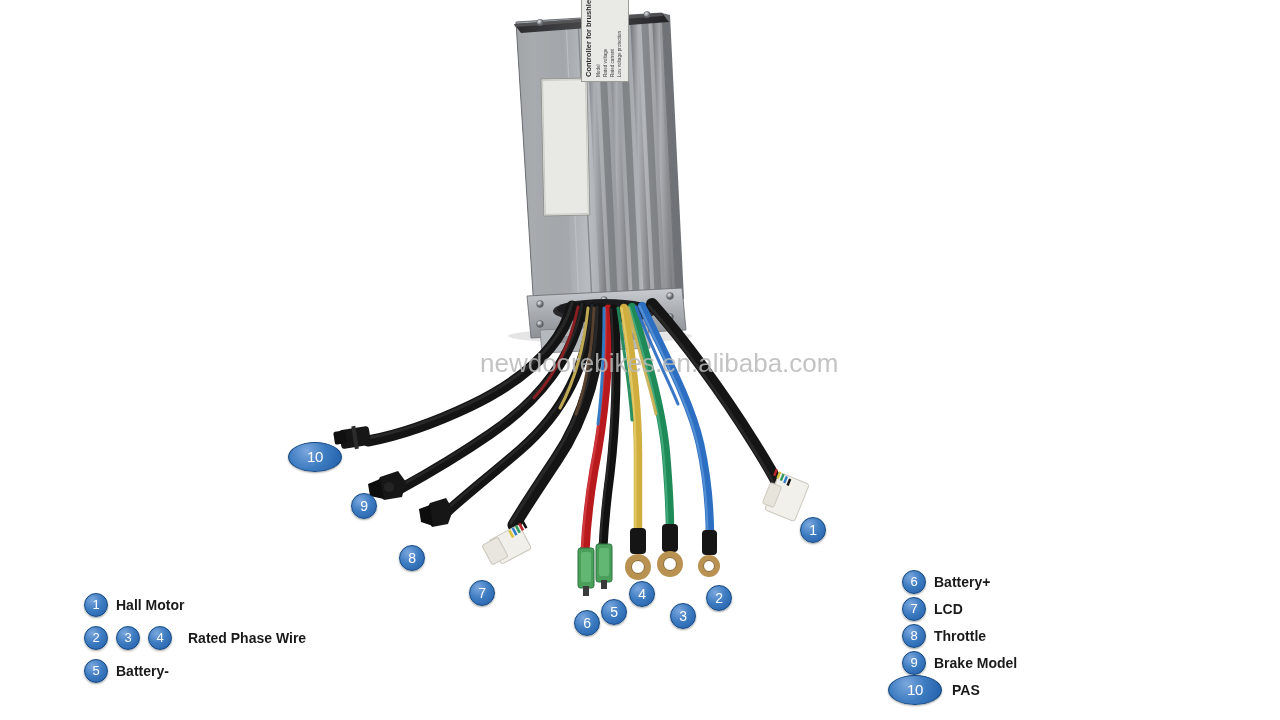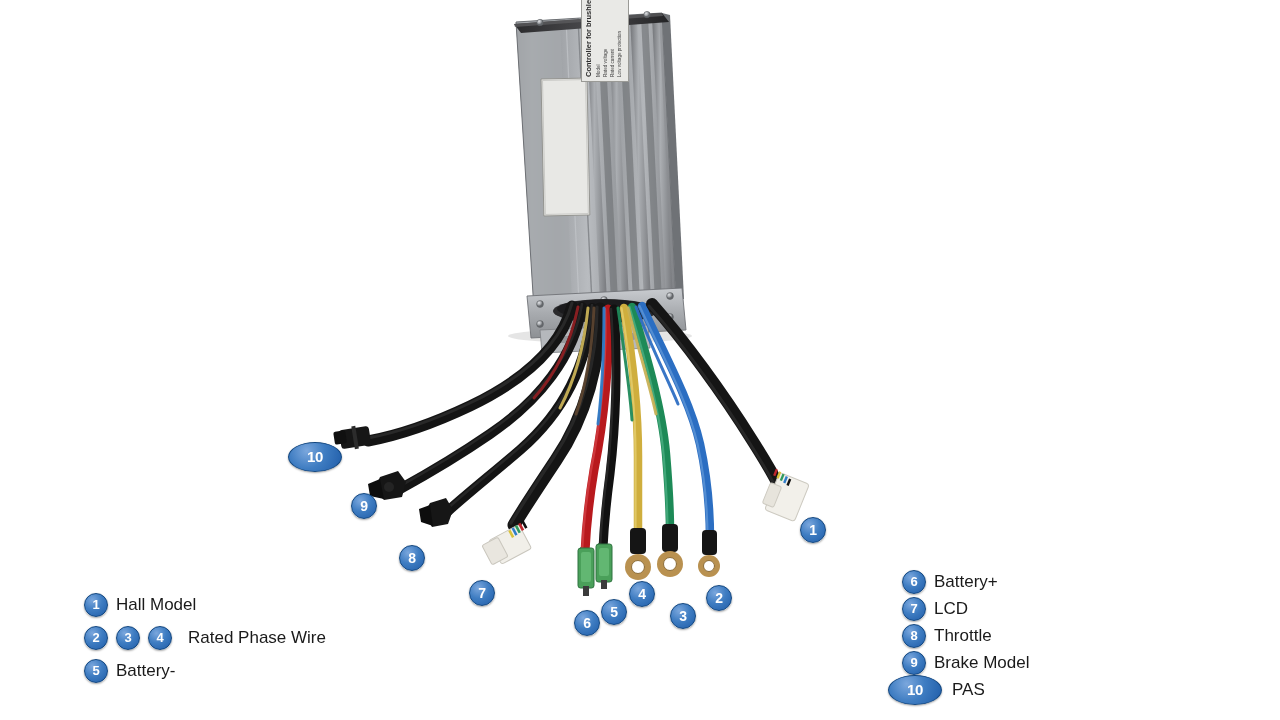--- a/index.html
+++ b/index.html
@@ -8,37 +8,37 @@
     width:1280px;height:720px;background:#ffffff;overflow:hidden;position:relative;
     font-family:"Liberation Sans","DejaVu Sans",sans-serif;
   }
   #stage{position:absolute;left:0;top:0;width:1280px;height:720px;}
 
   
   .badge{
     position:absolute;width:22px;height:22px;border-radius:50%;
     background:radial-gradient(circle at 34% 28%, #7ba7dd 0%, #3f7dc2 45%, #1f5ca8 100%);
     border:1px solid #12467f;
-    color:#ffffff;font-size:13px;font-weight:bold;line-height:22px;text-align:center;
+    color:#ffffff;font-size:13px;font-weight:normal;line-height:22px;text-align:center;
     box-shadow:0 1px 2px rgba(0,0,0,.35);
     font-family:"Liberation Sans","DejaVu Sans",sans-serif;
     letter-spacing:-0.3px;
   }
   .badge.oval{
     width:52px;height:28px;border-radius:50%/50%;line-height:28px;font-size:15px;
   }
   .badge.lg{width:24px;height:24px;line-height:24px;font-size:14px;}
 
   
   .legend{position:absolute;}
   .legend-row{position:relative;height:28px;display:flex;align-items:center;}
   .legend-badges{position:relative;width:auto;display:flex;align-items:center;}
   .legend-badges .badge{position:relative;margin-right:8px;}
   .legend-label{
-    font-size:17px;font-weight:normal;color:#1a1a1a;white-space:nowrap;
+    font-size:14px;font-weight:bold;color:#1a1a1a;white-space:nowrap;
     font-family:"Liberation Sans","DejaVu Sans",sans-serif;
   }
   #legend-left{left:84px;top:588px;}
   #legend-left .legend-row{height:33px;}
   #legend-right{left:902px;top:568px;}
   #legend-right .legend-row{height:27px;}
 
   
   #watermark{
     position:absolute;left:480px;top:348px;width:340px;
@@ -298,39 +298,40 @@
 
         </div>
         <div class="lbl-line">
           <span>Low voltage protection</span>
 
         </div>
       </div>
     </div>
   </div>
 
+  <div id="watermark">newdoorebikes.en.alibaba.com</div>
 
   <div class="badge lg" style="left:800px;top:517px;">1</div>
   <div class="badge lg" style="left:706px;top:585px;">2</div>
   <div class="badge lg" style="left:670px;top:603px;">3</div>
   <div class="badge lg" style="left:629px;top:581px;">4</div>
   <div class="badge lg" style="left:601px;top:599px;">5</div>
   <div class="badge lg" style="left:574px;top:610px;">6</div>
   <div class="badge lg" style="left:469px;top:580px;">7</div>
   <div class="badge lg" style="left:399px;top:545px;">8</div>
   <div class="badge lg" style="left:351px;top:493px;">9</div>
   <div class="badge oval" style="left:288px;top:442px;">10</div>
 
   <div class="legend" id="legend-left">
 
     <div class="legend-row">
       <div class="legend-badges">
         <div class="badge">1</div>
       </div>
-      <div class="legend-label">Hall Model</div>
+      <div class="legend-label">Hall Motor</div>
     </div>
 
     <div class="legend-row">
       <div class="legend-badges">
         <div class="badge">2</div>
         <div class="badge">3</div>
         <div class="badge" style="margin-right:16px;">4</div>
       </div>
       <div class="legend-label">Rated Phase Wire</div>
     </div>

